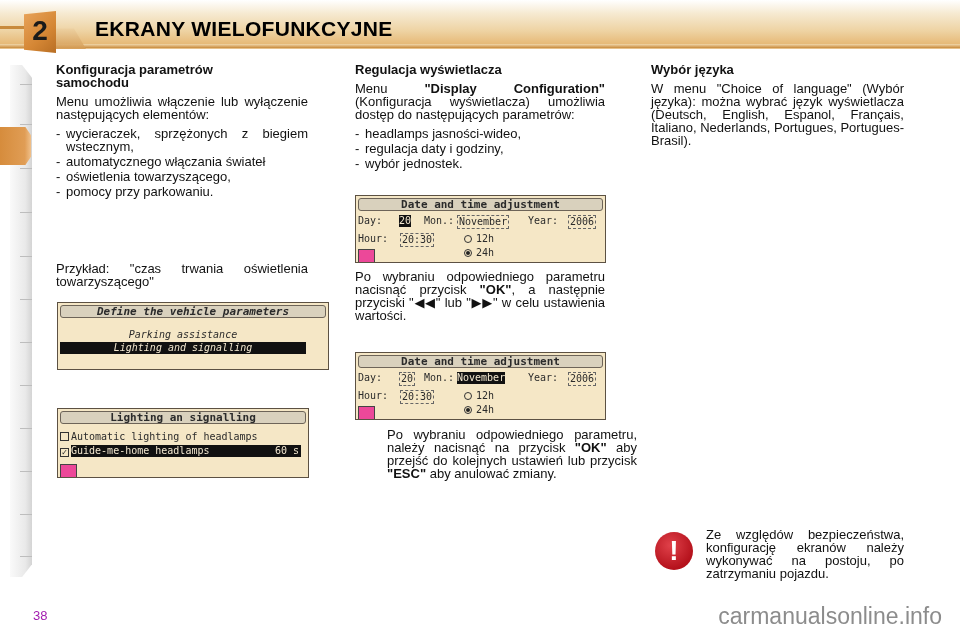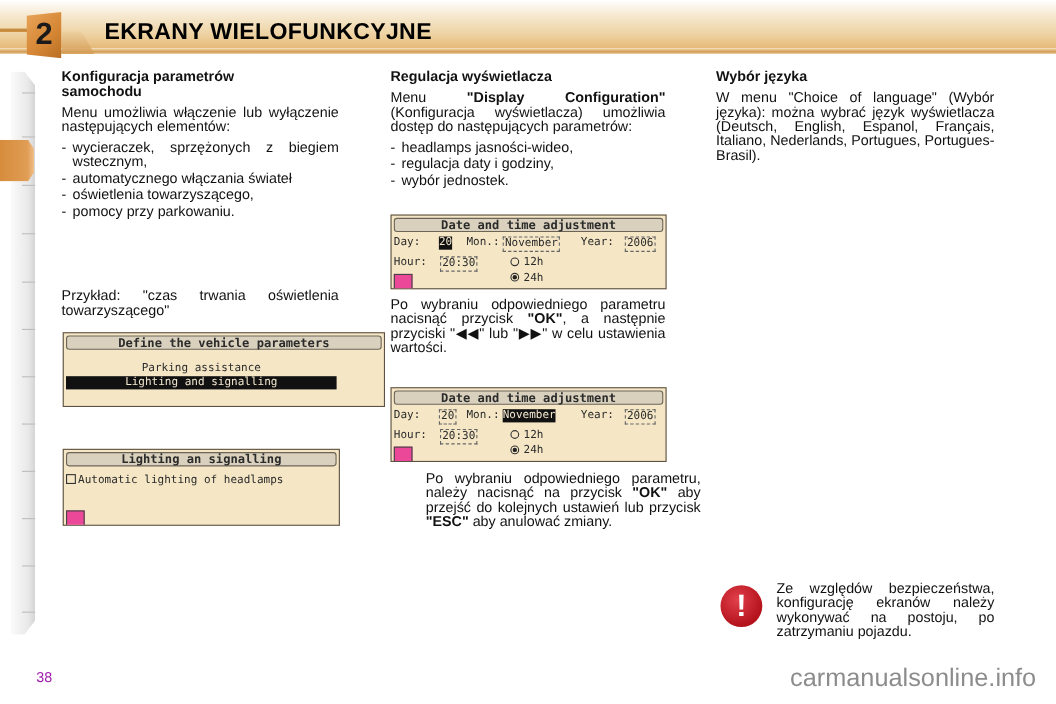--- a/index.html
+++ b/index.html
@@ -149,30 +149,33 @@
   <div class="para">Menu umożliwia włączenie lub wyłączenie następujących elementów:</div>
   <ul class="bullets">
     <li>wycieraczek, sprzężonych z biegiem wstecznym,</li>
     <li>automatycznego włączania świateł</li>
     <li>oświetlenia towarzyszącego,</li>
     <li>pomocy przy parkowaniu.</li>
   </ul>
 </div>
 <div class="col" style="left:56px; top:262px; width:252px; text-align:justify;">Przykład: "czas trwania oświetlenia towarzyszącego"</div>
 
-<div class="lcd" style="left:57px; top:302px; width:293px; height:68px;">
+<div class="lcd" style="left:57px; top:302px; width:272px; height:68px;font-style:italic;">
   <div class="lcd-title">Define the vehicle parameters</div>
   <div class="lcd-row" style="left:0; width:250px; top:26px; text-align:center;">Parking assistance</div>
   <div class="lcd-row lcd-hl" style="left:2px; width:246px; top:39px; text-align:center;">Lighting and signalling</div>
 </div>
 
 <div class="lcd" style="left:57px; top:408px; width:252px; height:70px;">
   <div class="lcd-title">Lighting an signalling</div>
   <div class="lcd-row" style="left:2px; top:22px;">
     <span class="lcd-box"></span><span>Automatic lighting of headlamps</span>
+  </div>
+  <div class="lcd-row" style="left:2px; top:36px; width:246px;">
+    <span class="lcd-box">✓</span><span class="lcd-hl" style="display:inline-block; width:230px; position:relative;"><span>Guide-me-home headlamps</span><span style="position:absolute; right:2px;">60 s</span></span>
   </div>
   <div class="lcd-ok" style="left:2px; top:55px;">OK</div>
 </div>
 
 <div class="col col-2">
   <div class="heading">Regulacja wyświetlacza</div>
   <div class="para"><span>Menu </span><b class="kw">"Display Configuration"</b><span> (Konfiguracja wyświetlacza) umożliwia dostęp do następujących parametrów:</span></div>
   <ul class="bullets">
     <li>headlamps jasności-wideo,</li>
     <li>regulacja daty i godziny,</li>

